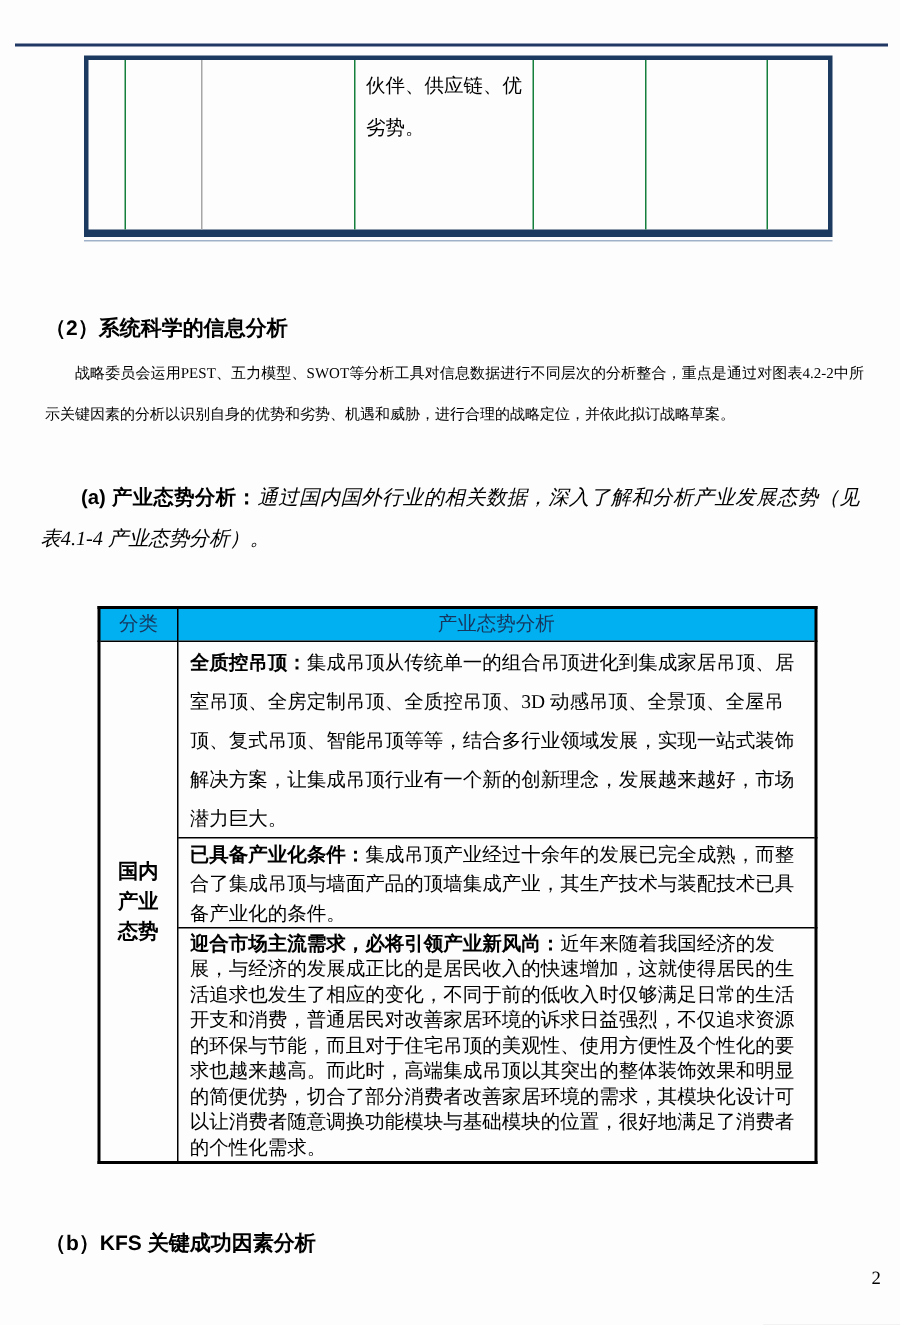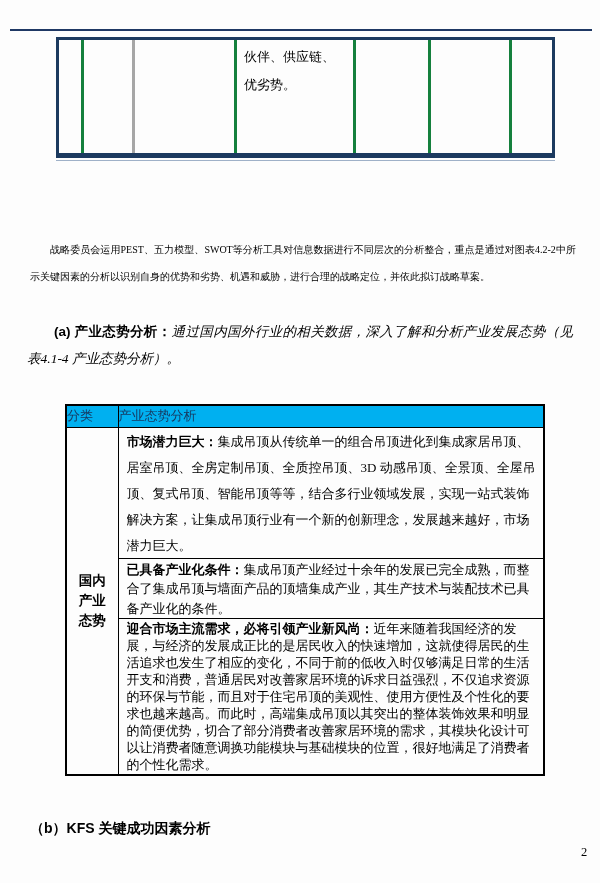--- a/index.html
+++ b/index.html
@@ -12,21 +12,21 @@
   
   .hdr { position:absolute; left:13px; top:7px; font-size:15px; white-space:nowrap; }
   .hdr .brand { font-family:"Liberation Sans","DejaVu Sans",sans-serif; font-weight:bold; color:#cc0000; letter-spacing:0.5px; }
   .hdr .company { color:#2b2b2b; font-family:"Liberation Sans",sans-serif; }
   .hdr .doctitle { color:#943634; }
   .hdr-rule { position:absolute; left:10px; right:8px; top:29px; height:2px; background:#1f3864; }
   
   .toptable { position:absolute; left:56px; top:37px; width:499px; height:121px;
     border:3px solid #1c3a5f; border-bottom-width:5px; display:flex; background:#fdfdfd; }
   .toptable::after { content:""; position:absolute; left:-3px; right:-3px; bottom:-8px; height:1px; background:#9fb1c8; }
-  .toptable .tcell { border-right:3px solid #15803d; height:100%; }
+  .toptable .tcell { border-right:1px solid #15803d; height:100%; }
   .toptable .c1 { width:25px; }
   .toptable .c2 { width:51px; border-right-color:#a6a6a6; }
   .toptable .c3 { width:102px; }
   .toptable .c4 { width:119px; padding:3px 7px 0 7px; font-size:13px; line-height:28px; }
   .toptable .c5 { width:75px; }
   .toptable .c6 { width:81px; }
   .toptable .c7 { flex:1; border-right:none; }
   
   .p1 { position:absolute; left:27px; top:185px; width:546px; font-size:13px; text-indent:2em; }
   .h2 { position:absolute; left:30px; top:210px; font-family:"Liberation Sans","DejaVu Sans",sans-serif; font-weight:bold; font-size:14px; }
@@ -36,21 +36,21 @@
         text-indent:2em; text-align:justify; }
   .p3 .lead { font-style:normal; font-family:"Liberation Sans",sans-serif; font-weight:bold; font-size:13.5px; }
   .p3 .kai { font-style:italic; }
   .ttitle { position:absolute; left:10px; top:372px; width:580px; text-align:center;
         font-family:"Liberation Sans",sans-serif; font-weight:bold; font-size:14px; }
   
   .mtable { position:absolute; left:65px; top:404px; width:480px; border-collapse:collapse; background:#fdfdfd; }
   .mtable th, .mtable td { border:1px solid #000; vertical-align:top; }
   .mtable { border:2px solid #000; }
   .mtable th { height:22px; background:#00b0f0; color:#17365d; font-weight:normal; font-size:13px;
-        text-align:left; vertical-align:middle; }
+        text-align:center; vertical-align:middle; }
   .mtable .cat { vertical-align:middle; text-align:center; width:52px;
         font-family:"Liberation Sans",sans-serif; font-weight:bold; font-size:13.5px; }
   .mtable .cat span { display:inline-block; width:2.05em; line-height:20px; word-break:break-all; }
   .mtable td.content { padding:1px 6px 0 8px; font-size:13px; }
   .mtable td.content .clip { overflow:hidden; }
   .r1 .clip { height:129px; line-height:26.2px; }
   .r2 .clip { height:58px;  line-height:19.5px; }
   .r3 .clip { height:154px; line-height:17.1px; }
   .mtable .lead { font-family:"Liberation Sans",sans-serif; font-weight:bold; }
   
@@ -67,40 +67,41 @@
   <div class="toptable">
     <div class="tcell c1"></div>
     <div class="tcell c2"></div>
     <div class="tcell c3"></div>
     <div class="tcell c4">伙伴、供应链、优劣势。</div>
     <div class="tcell c5"></div>
     <div class="tcell c6"></div>
     <div class="tcell c7"></div>
   </div>
 
+  <div class="h2">（2）系统科学的信息分析</div>
   <div class="p2">战略委员会运用PEST、五力模型、SWOT等分析工具对信息数据进行不同层次的分析整合，重点是通过对图表4.2-2中所示关键因素的分析以识别自身的优势和劣势、机遇和威胁，进行合理的战略定位，并依此拟订战略草案。</div>
   <div class="p3"><span class="lead">(a) 产业态势分析：</span><span class="kai">通过国内国外行业的相关数据，深入了解和分析产业发展态势（见表4.1-4 产业态势分析）。</span></div>
 
 
   <table class="mtable">
     <colgroup>
         <col style="width:52px">
         <col>
       </colgroup>
     <tbody>
         <tr>
       <th>分类</th>
       <th>产业态势分析</th>
     </tr>
     <tr class="r1">
       <td class="cat" rowspan="3">
         <span>国内产业态势</span>
       </td>
       <td class="content">
-        <div class="clip"><span class="lead">市场潜力巨大：</span><span>集成吊顶从传统单一的组合吊顶进化到集成家居吊顶、居室吊顶、全房定制吊顶、全质控吊顶、3D 动感吊顶、全景顶、全屋吊顶、复式吊顶、智能吊顶等等，结合多行业领域发展，实现一站式装饰解决方案，让集成吊顶行业有一个新的创新理念，发展越来越好，市场潜力巨大。</span></div>
+        <div class="clip"><span class="lead">全质控吊顶：</span><span>集成吊顶从传统单一的组合吊顶进化到集成家居吊顶、居室吊顶、全房定制吊顶、全质控吊顶、3D 动感吊顶、全景顶、全屋吊顶、复式吊顶、智能吊顶等等，结合多行业领域发展，实现一站式装饰解决方案，让集成吊顶行业有一个新的创新理念，发展越来越好，市场潜力巨大。</span></div>
       </td>
     </tr>
     <tr class="r2">
       <td class="content">
         <div class="clip"><span class="lead">已具备产业化条件：</span><span>集成吊顶产业经过十余年的发展已完全成熟，而整合了集成吊顶与墙面产品的顶墙集成产业，其生产技术与装配技术已具备产业化的条件。</span></div>
       </td>
     </tr>
     <tr class="r3">
       <td class="content">
         <div class="clip"><span class="lead">迎合市场主流需求，必将引领产业新风尚：</span><span>近年来随着我国经济的发展，与经济的发展成正比的是居民收入的快速增加，这就使得居民的生活追求也发生了相应的变化，不同于前的低收入时仅够满足日常的生活开支和消费，普通居民对改善家居环境的诉求日益强烈，不仅追求资源的环保与节能，而且对于住宅吊顶的美观性、使用方便性及个性化的要求也越来越高。而此时，高端集成吊顶以其突出的整体装饰效果和明显的简便优势，切合了部分消费者改善家居环境的需求，其模块化设计可以让消费者随意调换功能模块与基础模块的位置，很好地满足了消费者的个性化需求。</span></div>

